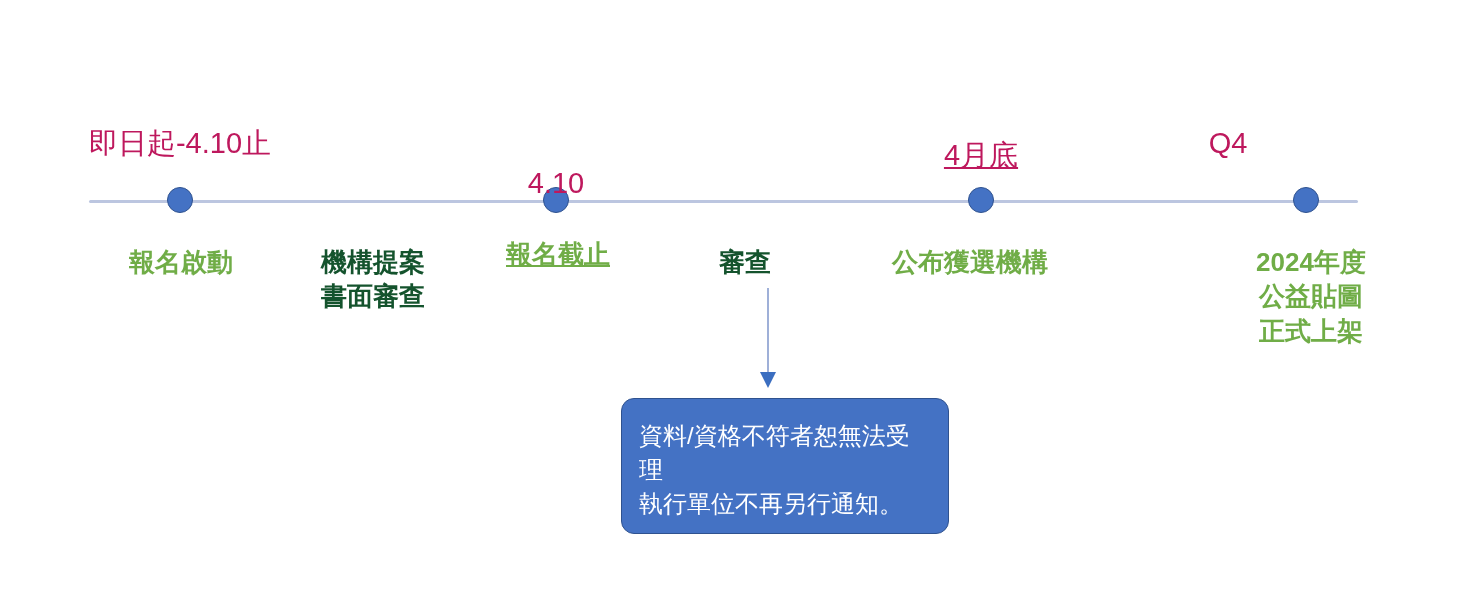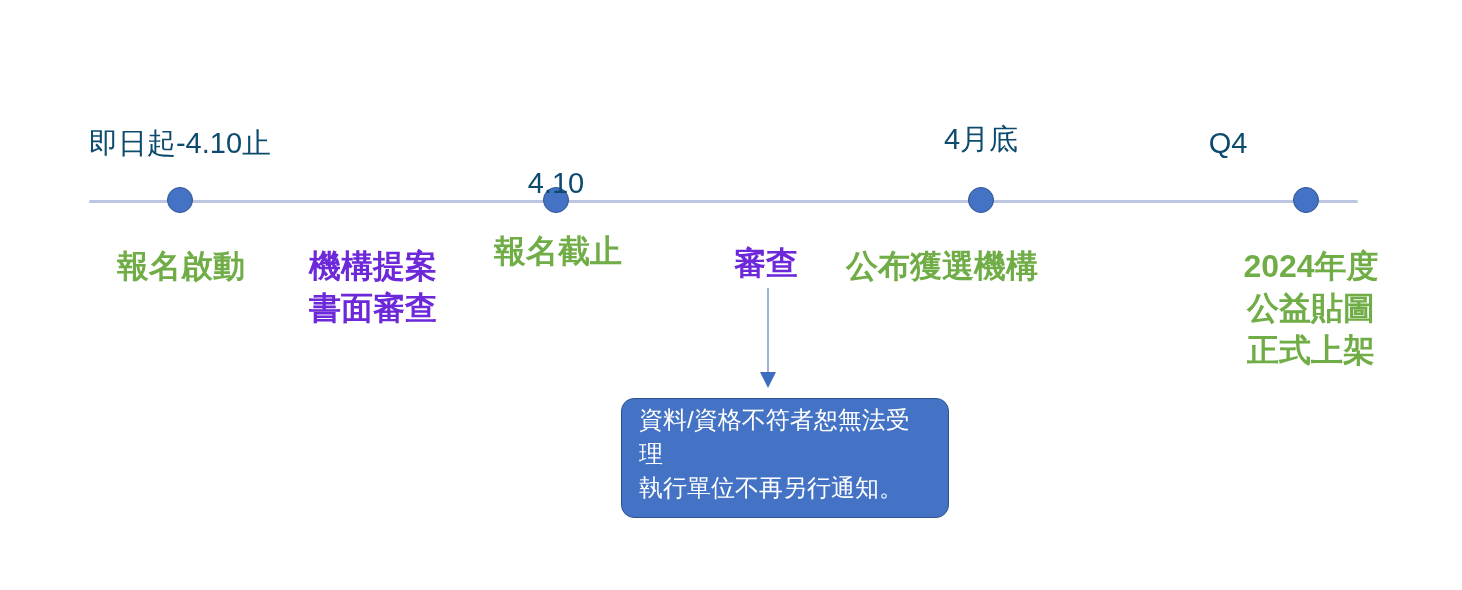--- a/index.html
+++ b/index.html
@@ -37,40 +37,40 @@
     margin-top: -13px;
     border-radius: 50%;
     background: #4472c4;
     border: 1px solid #2f528f;
     box-sizing: border-box;
   }
 
   
   .date-label {
     position: absolute;
-    color: #0c4a6e;
+    color: #be185d;
     font-size: 29px;
     line-height: 1.1;
     white-space: nowrap;
     transform: translateX(-50%);
     letter-spacing: 0px;
   }
 
   
   .stage-label {
     position: absolute;
     font-weight: bold;
-    font-size: 32px;
+    font-size: 26px;
     line-height: 1.32;
     white-space: pre-line;
     transform: translateX(-50%);
     text-align: center;
   }
   .stage-label.green { color: #70ad47; }
-  .stage-label.red   { color: #6d28d9; }
+  .stage-label.red   { color: #14532d; }
 
   
   .connector {
     position: absolute;
     left: 747px;
     top: 288px;
     width: 42px;
     height: 106px;
   }
 
@@ -80,47 +80,47 @@
     left: 621px;
     top: 398px;
     width: 328px;
     box-sizing: border-box;
     background: #4472c4;
     border: 1px solid #2f528f;
     border-radius: 13px;
     color: #ffffff;
     font-size: 24px;
     line-height: 1.42;
-    padding: 4px 16px 12px 17px;
+    padding: 20px 16px 12px 17px;
     white-space: pre-line;
   }
 </style>
 </head>
 <body>
 
 <div id="stage">
 
   <div class="axis-line"></div>
 
   <div class="node-dot" style="left:180px; top:200px;"></div>
   <div class="node-dot" style="left:556px; top:200px;"></div>
   <div class="node-dot" style="left:981px; top:200px;"></div>
   <div class="node-dot" style="left:1306px; top:200px;"></div>
 
   <div class="date-label" style="left:180px; top:128px;">即日起-4.10止</div>
   <div class="date-label" style="left:556px; top:128px;margin-top:40px;">4.10</div>
-  <div class="date-label" style="left:981px; top:124px;">4月底</div>
+  <div class="date-label" style="left:981px; top:140px;text-decoration:underline;">4月底</div>
   <div class="date-label" style="left:1228px; top:128px;">Q4</div>
 
   <div class="stage-label green" style="left:181px; top:245px;">報名啟動</div>
   <div class="stage-label red" style="left:373px; top:245px;">機構提案
 書面審查</div>
-  <div class="stage-label green" style="left:558px; top:230px;">報名截止</div>
-  <div class="stage-label red" style="left:766px; top:245px;font-family:Liberation Mono, monospace;">審查</div>
-  <div class="stage-label green" style="left:942px; top:245px;">公布獲選機構</div>
+  <div class="stage-label green" style="left:558px; top:237px;text-decoration:underline;">報名截止</div>
+  <div class="stage-label red" style="left:745px; top:245px;">審查</div>
+  <div class="stage-label green" style="left:970px; top:245px;">公布獲選機構</div>
   <div class="stage-label green" style="left:1311px; top:245px;">2024年度
 公益貼圖
 正式上架</div>
 
   <div class="connector">
     <svg width="42" height="106" viewBox="0 0 42 106" xmlns="http://www.w3.org/2000/svg">
       <line x1="21" y1="0" x2="21" y2="88" stroke="#9fb0d8" stroke-width="2"></line>
       <polygon points="21,100 13,84 29,84" fill="#3b6ec0"></polygon>
     </svg>
   </div>

